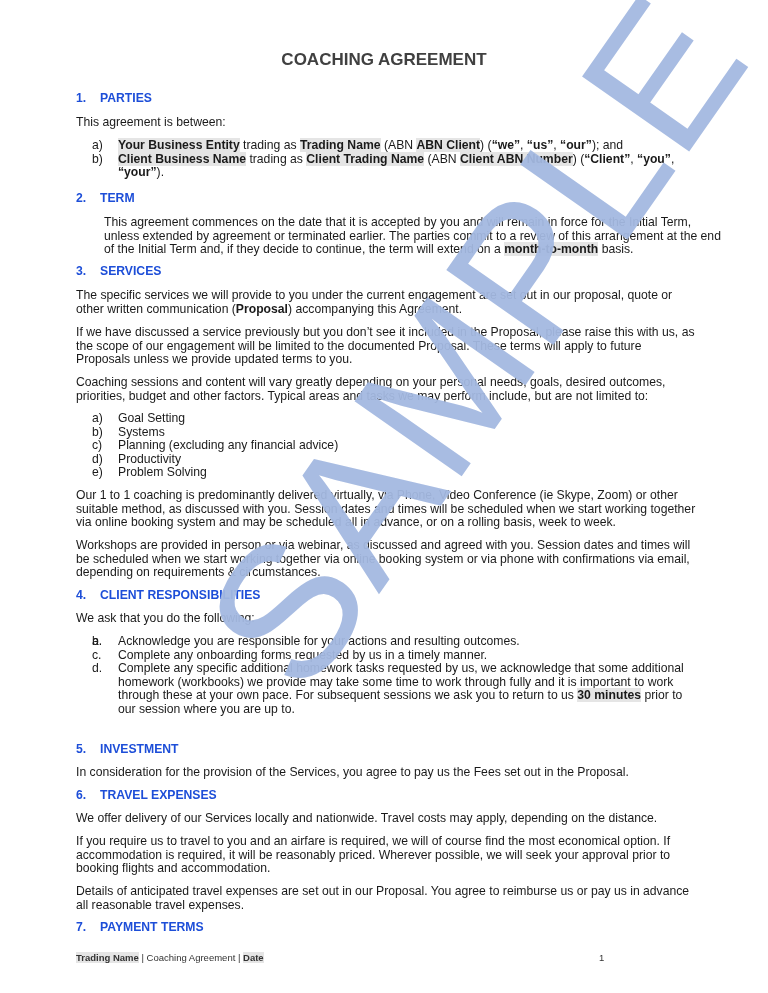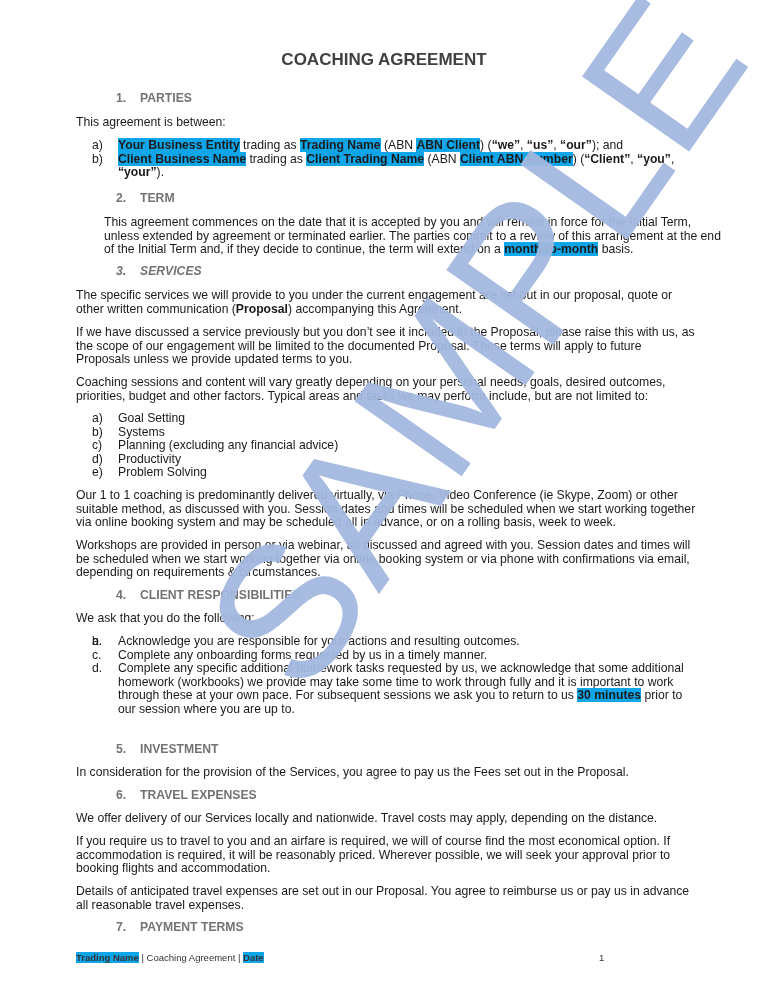--- a/index.html
+++ b/index.html
@@ -2,27 +2,27 @@
 <html><head>
 <meta charset="utf-8">
 <style>
   html, body { margin:0; padding:0; background:#ffffff; }
   body { width:768px; height:993px; position:relative; overflow:hidden;
          font-family:"Liberation Sans", sans-serif; color:#1a1a1a; font-size:12.2px; line-height:13.6px; }
   .page { position:absolute; left:0; top:0; width:768px; height:993px; }
   .content { position:absolute; left:76px; top:0; width:618px; }
   h1 { position:absolute; left:0; width:768px; top:50px; margin:0; text-align:center;
        font-size:17px; font-weight:bold; line-height:20px; color:#404040; }
-  .heading { position:absolute; left:0; font-weight:bold; font-size:12.2px; color:#737373;margin-left:40px; }
+  .heading { position:absolute; left:0; font-weight:bold; font-size:12.2px; color:#1d4ed8; }
   .heading .num { display:inline-block; width:24px; }
   .para { position:absolute; left:0; width:620px; }
   .list { position:absolute; left:0; width:620px; }
   .li { position:relative; padding-left:42px; }
   .li .mk { position:absolute; left:16px; top:0; }
-  .hl { background:#0ea5e9; font-weight:bold; }
+  .hl { background:#e5e5e5; font-weight:bold; }
   b { font-weight:bold; }
   .footer { position:absolute; left:76px; top:951px; font-size:9.5px; color:#333; }
   .footer .hl { font-weight:bold; }
   .pagenum { position:absolute; left:599px; top:951px; font-size:9.5px; color:#333; }
   .watermark { position:absolute; left:0; top:0; width:768px; height:993px; pointer-events:none; }
 </style>
 </head>
 <body>
 
 <div class="page">
@@ -46,21 +46,21 @@
       </div>
     </div>
 
     <div class="heading" style="top:192px;">
       <span class="num">2.</span><span>TERM</span>
     </div>
     <div class="para" style="top:216px;margin-left:28px;">
       <span>This agreement commences on the date that it is accepted by you and will remain in force for the Initial Term, unless extended by agreement or terminated earlier. The parties commit to a review of this arrangement at the end of the Initial Term and, if they decide to continue, the term will extend on a </span><span class="hl">month-to-month</span><span> basis.</span>
     </div>
 
-    <div class="heading" style="top:265px;font-style:italic;">
+    <div class="heading" style="top:265px;">
       <span class="num">3.</span><span>SERVICES</span>
     </div>
     <div class="para" style="top:289px;">
       <span>The specific services we will provide to you under the current engagement are set out in our proposal, quote or other written communication (</span><b>Proposal</b><span>) accompanying this Agreement.</span>
     </div>
     <div class="para" style="top:326px;">If we have discussed a service previously but you don’t see it included in the Proposal, please raise this with us, as the scope of our engagement will be limited to the documented Proposal. These terms will apply to future Proposals unless we provide updated terms to you.</div>
     <div class="para" style="top:376px;">Coaching sessions and content will vary greatly depending on your personal needs, goals, desired outcomes, priorities, budget and other factors. Typical areas and tasks we may perform include, but are not limited to:</div>
     <div class="list" style="top:412px;">
       <div class="li"><span class="mk">a)</span><span>Goal Setting</span></div>
       <div class="li"><span class="mk">b)</span><span>Systems</span></div>

